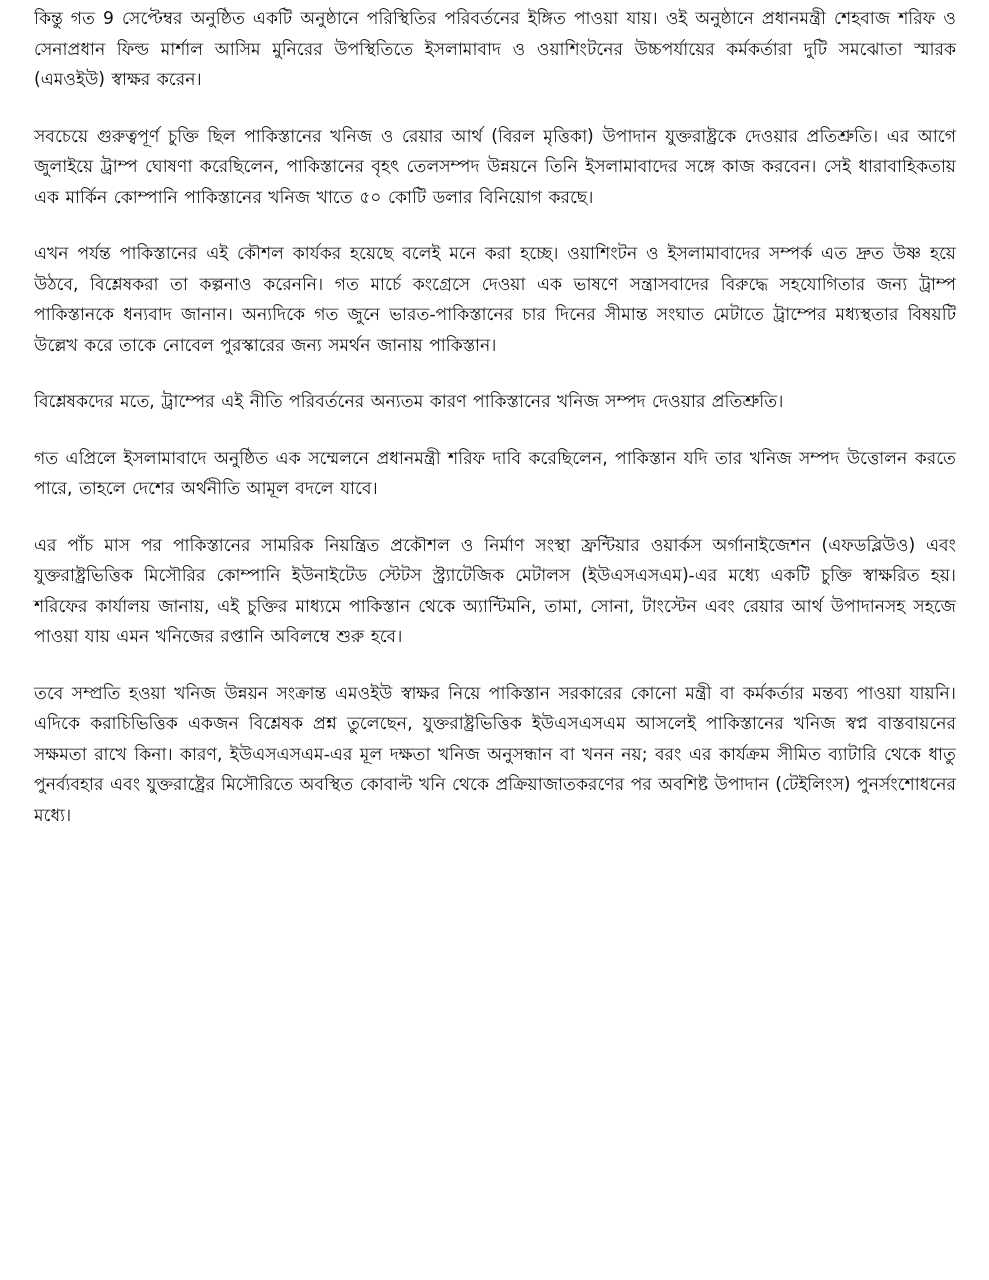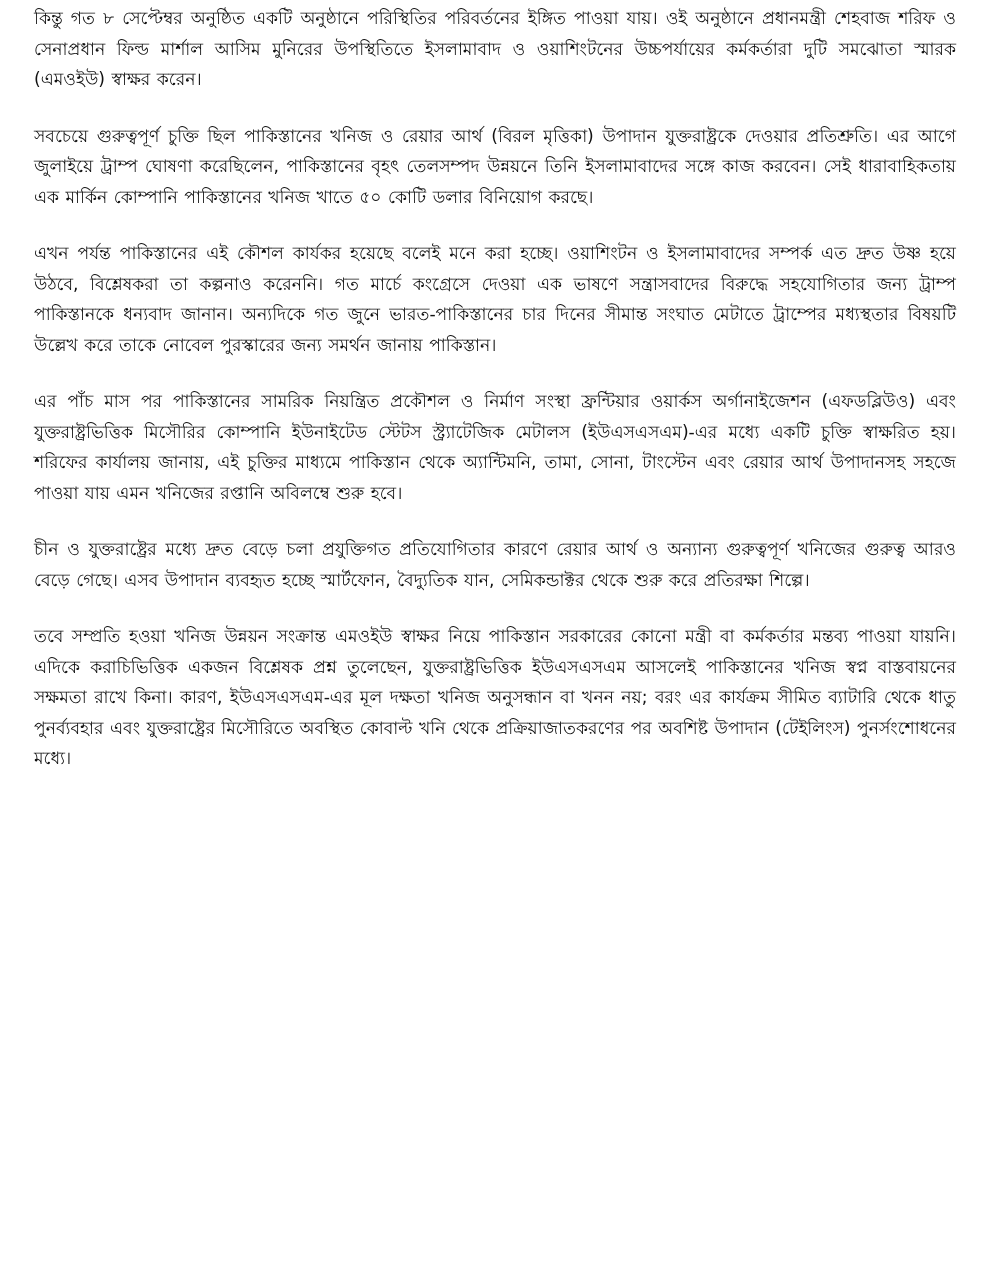--- a/index.html
+++ b/index.html
@@ -27,19 +27,20 @@
       margin: 0 0 26px 0;
       text-align: justify;
       text-align-last: left;
       word-spacing: 1px;
     }
   </style>
 </head>
 <body>
 
 <div class="page">
-  <p class="para">কিন্তু গত ৮ সেপ্টেম্বর অনুষ্ঠিত একটি অনুষ্ঠানে পরিস্থিতির পরিবর্তনের ইঙ্গিত পাওয়া যায়। ওই অনুষ্ঠানে প্রধানমন্ত্রী শেহবাজ শরিফ ও সেনাপ্রধান ফিল্ড মার্শাল আসিম মুনিরের উপস্থিতিতে ইসলামাবাদ ও ওয়াশিংটনের উচ্চপর্যায়ের কর্মকর্তারা দুটি সমঝোতা স্মারক (এমওইউ) স্বাক্ষর করেন।</p>
+  <p class="para">কিন্তু গত 9 সেপ্টেম্বর অনুষ্ঠিত একটি অনুষ্ঠানে পরিস্থিতির পরিবর্তনের ইঙ্গিত পাওয়া যায়। ওই অনুষ্ঠানে প্রধানমন্ত্রী শেহবাজ শরিফ ও সেনাপ্রধান ফিল্ড মার্শাল আসিম মুনিরের উপস্থিতিতে ইসলামাবাদ ও ওয়াশিংটনের উচ্চপর্যায়ের কর্মকর্তারা দুটি সমঝোতা স্মারক (এমওইউ) স্বাক্ষর করেন।</p>
   <p class="para">সবচেয়ে গুরুত্বপূর্ণ চুক্তি ছিল পাকিস্তানের খনিজ ও রেয়ার আর্থ (বিরল মৃত্তিকা) উপাদান যুক্তরাষ্ট্রকে দেওয়ার প্রতিশ্রুতি। এর আগে জুলাইয়ে ট্রাম্প ঘোষণা করেছিলেন, পাকিস্তানের বৃহৎ তেলসম্পদ উন্নয়নে তিনি ইসলামাবাদের সঙ্গে কাজ করবেন। সেই ধারাবাহিকতায় এক মার্কিন কোম্পানি পাকিস্তানের খনিজ খাতে ৫০ কোটি ডলার বিনিয়োগ করছে।</p>
   <p class="para">এখন পর্যন্ত পাকিস্তানের এই কৌশল কার্যকর হয়েছে বলেই মনে করা হচ্ছে। ওয়াশিংটন ও ইসলামাবাদের সম্পর্ক এত দ্রুত উষ্ণ হয়ে উঠবে, বিশ্লেষকরা তা কল্পনাও করেননি। গত মার্চে কংগ্রেসে দেওয়া এক ভাষণে সন্ত্রাসবাদের বিরুদ্ধে সহযোগিতার জন্য ট্রাম্প পাকিস্তানকে ধন্যবাদ জানান। অন্যদিকে গত জুনে ভারত-পাকিস্তানের চার দিনের সীমান্ত সংঘাত মেটাতে ট্রাম্পের মধ্যস্থতার বিষয়টি উল্লেখ করে তাকে নোবেল পুরস্কারের জন্য সমর্থন জানায় পাকিস্তান।</p>
+  <p class="para">বিশ্লেষকদের মতে, ট্রাম্পের এই নীতি পরিবর্তনের অন্যতম কারণ পাকিস্তানের খনিজ সম্পদ দেওয়ার প্রতিশ্রুতি।</p>
+  <p class="para">গত এপ্রিলে ইসলামাবাদে অনুষ্ঠিত এক সম্মেলনে প্রধানমন্ত্রী শরিফ দাবি করেছিলেন, পাকিস্তান যদি তার খনিজ সম্পদ উত্তোলন করতে পারে, তাহলে দেশের অর্থনীতি আমূল বদলে যাবে।</p>
   <p class="para">এর পাঁচ মাস পর পাকিস্তানের সামরিক নিয়ন্ত্রিত প্রকৌশল ও নির্মাণ সংস্থা ফ্রন্টিয়ার ওয়ার্কস অর্গানাইজেশন (এফডব্লিউও) এবং যুক্তরাষ্ট্রভিত্তিক মিসৌরির কোম্পানি ইউনাইটেড স্টেটস স্ট্র্যাটেজিক মেটালস (ইউএসএসএম)-এর মধ্যে একটি চুক্তি স্বাক্ষরিত হয়। শরিফের কার্যালয় জানায়, এই চুক্তির মাধ্যমে পাকিস্তান থেকে অ্যান্টিমনি, তামা, সোনা, টাংস্টেন এবং রেয়ার আর্থ উপাদানসহ সহজে পাওয়া যায় এমন খনিজের রপ্তানি অবিলম্বে শুরু হবে।</p>
-  <p class="para">চীন ও যুক্তরাষ্ট্রের মধ্যে দ্রুত বেড়ে চলা প্রযুক্তিগত প্রতিযোগিতার কারণে রেয়ার আর্থ ও অন্যান্য গুরুত্বপূর্ণ খনিজের গুরুত্ব আরও বেড়ে গেছে। এসব উপাদান ব্যবহৃত হচ্ছে স্মার্টফোন, বৈদ্যুতিক যান, সেমিকন্ডাক্টর থেকে শুরু করে প্রতিরক্ষা শিল্পে।</p>
   <p class="para">তবে সম্প্রতি হওয়া খনিজ উন্নয়ন সংক্রান্ত এমওইউ স্বাক্ষর নিয়ে পাকিস্তান সরকারের কোনো মন্ত্রী বা কর্মকর্তার মন্তব্য পাওয়া যায়নি। এদিকে করাচিভিত্তিক একজন বিশ্লেষক প্রশ্ন তুলেছেন, যুক্তরাষ্ট্রভিত্তিক ইউএসএসএম আসলেই পাকিস্তানের খনিজ স্বপ্ন বাস্তবায়নের সক্ষমতা রাখে কিনা। কারণ, ইউএসএসএম-এর মূল দক্ষতা খনিজ অনুসন্ধান বা খনন নয়; বরং এর কার্যক্রম সীমিত ব্যাটারি থেকে ধাতু পুনর্ব্যবহার এবং যুক্তরাষ্ট্রের মিসৌরিতে অবস্থিত কোবাল্ট খনি থেকে প্রক্রিয়াজাতকরণের পর অবশিষ্ট উপাদান (টেইলিংস) পুনর্সংশোধনের মধ্যে।</p>
 </div>
 
 </body></html>

